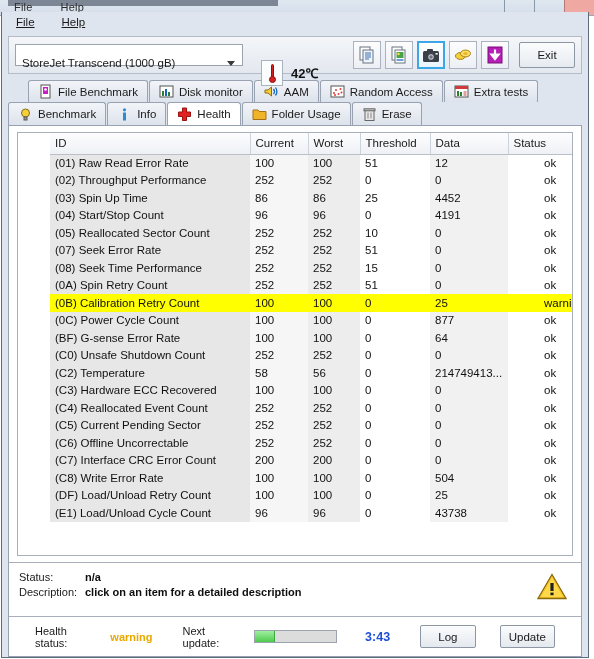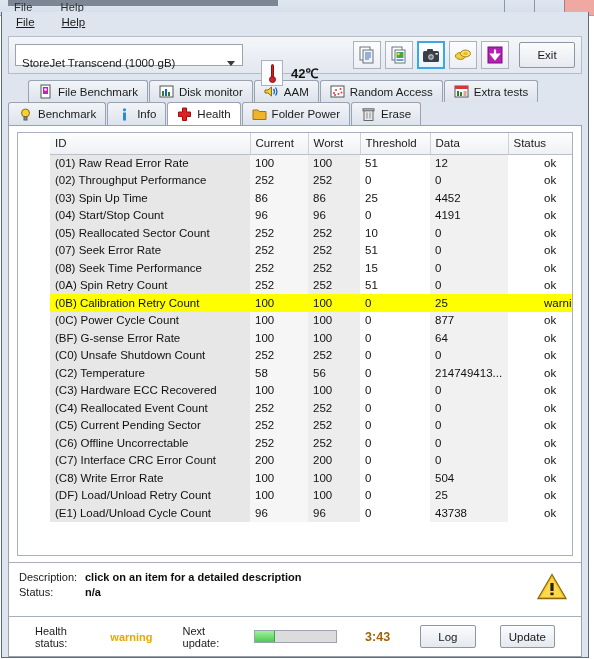--- a/index.html
+++ b/index.html
@@ -165,21 +165,21 @@
   #footer .f-label { color: #1a1a1a; }
   #health-value { color: #e8a800; font-weight: bold; }
   #progress {
     width: 108px; height: 13px; background: #dcdcdc;
     border: 1px solid #9aa3ae; position: relative; overflow: hidden;
   }
   #progress .fill {
     height: 100%; background: linear-gradient(#9ff09f, #4ec94e);
     border-right: 1px solid #3fa83f;
   }
-  #next-time { font-weight: bold; font-size: 12.5px; color: #a16207; margin-left: 4px; }
+  #next-time { font-weight: bold; font-size: 12.5px; color: #1d4ed8; margin-left: 4px; }
   .fbtn {
     width: 72px; height: 23px;
     background: linear-gradient(#fbfcfd, #e4e9ef);
     border: 1px solid #8d97a4; border-radius: 2px;
     display: flex; align-items: center; justify-content: center;
     font-size: 11.5px; color: #1a1a1a;
   }
   #btn-update { margin-left: auto; }
   #btn-log { margin-left: 6px; }
 </style>
@@ -358,21 +358,21 @@
             </svg>
         </span>
         <span>Health</span>
       </div>
       <div class="tab">
         <span class="tab-ico">
           <svg width="15" height="15" viewBox="0 0 15 15">
               <path d="M1 3 H6 L7.2 4.5 H14 V12.5 H1 Z" fill="#f0b429" stroke="#a87212"></path>
             </svg>
         </span>
-        <span>Folder Power</span>
+        <span>Folder Usage</span>
       </div>
       <div class="tab">
         <span class="tab-ico">
           <svg width="15" height="15" viewBox="0 0 15 15">
               <rect x="3" y="3.5" width="9" height="10" fill="#e8e8e8" stroke="#666"></rect>
               <rect x="2" y="1.8" width="11" height="2" fill="#c8c8c8" stroke="#666"></rect>
               <g stroke="#888">
                 <line x1="6" y1="5.5" x2="6" y2="11.5"></line>
                 <line x1="9" y1="5.5" x2="9" y2="11.5"></line>
               </g>
@@ -596,26 +596,26 @@
               <td class="c-dat">43738</td>
               <td class="c-sta">ok</td>
               <td class="c-pad"></td>
             </tr>
           </tbody>
       </table>
     </div>
 
     <div id="desc-block">
       <div class="row">
+        <span class="k">Status:</span>
+        <span class="v">n/a</span>
+      </div>
+      <div class="row">
         <span class="k">Description:</span>
         <span class="v">click on an item for a detailed description</span>
-      </div>
-      <div class="row">
-        <span class="k">Status:</span>
-        <span class="v">n/a</span>
       </div>
       <span id="warn-icon">
         <svg width="30" height="27" viewBox="0 0 30 27">
           <path d="M15 1.5 L29 25.5 H1 Z" fill="#f7c52b" stroke="#8a6a0a" stroke-width="1.3"></path>
           <path d="M15 5 L26 24 H4 Z" fill="#ffd94a" stroke="none"></path>
           <rect x="13.4" y="10" width="3.2" height="8" fill="#222"></rect>
           <rect x="13.4" y="19.6" width="3.2" height="2.6" fill="#222"></rect>
         </svg>
       </span>
     </div>

